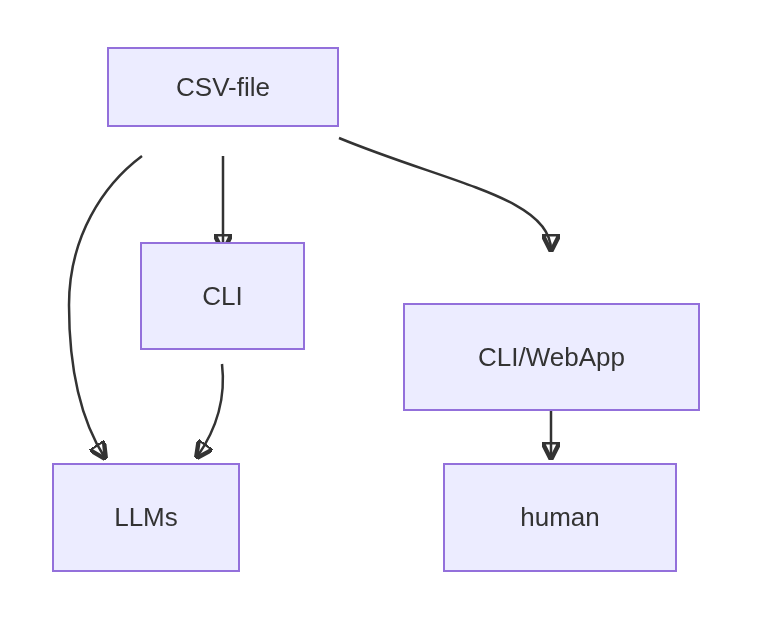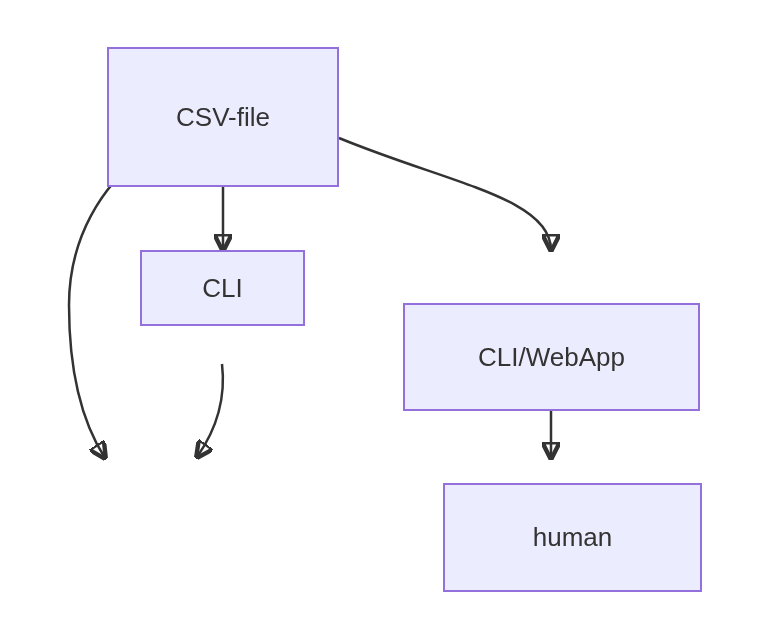--- a/index.html
+++ b/index.html
@@ -32,25 +32,25 @@
     box-sizing: border-box;
     background: var(--node-fill, #ECECFF);
     border: 2px solid var(--node-border, #9370DB);
     color: var(--text-color, #333333);
     font-size: 26px;
     display: flex;
     align-items: center;
     justify-content: center;
     text-align: center;
   }
-  .node-csv-file  { left: 107px; top: 47px;  width: 232px; height: 140px; }
-  .node-cli       { left: 140px; top: 250px; width: 165px; height: 76px; }
+  .node-csv-file  { left: 107px; top: 47px;  width: 232px; height: 80px; }
+  .node-cli       { left: 140px; top: 242px; width: 165px; height: 108px; }
   .node-cli-webapp{ left: 403px; top: 255px; width: 297px; height: 108px; margin-top: 48px; }
   .node-llms      { left: 52px;  top: 463px; width: 188px; height: 109px; }
-  .node-human     { left: 443px; top: 483px; width: 259px; height: 109px; }
+  .node-human     { left: 443px; top: 463px; width: 234px; height: 109px; }
 </style>
 </head>
 <body>
 
 <div class="canvas">
 
   <svg class="edges" viewBox="0 0 762 642" xmlns="http://www.w3.org/2000/svg">
     <defs>
       <marker id="arrowhead" viewBox="0 0 10 10" refX="9" refY="5" markerWidth="7" markerHeight="7" orient="auto-start-reverse">
         <path d="M 0 0 L 10 5 L 0 10 z" fill="#333333" stroke="none"></path>
@@ -68,18 +68,21 @@
   </div>
 
   <div class="node node-cli">
     <span>CLI</span>
   </div>
 
   <div class="node node-cli-webapp">
     <span>CLI/WebApp</span>
   </div>
 
+  <div class="node node-llms">
+    <span>LLMs</span>
+  </div>
 
   <div class="node node-human">
     <span>human</span>
   </div>
 
 </div>
 
 </body></html>

